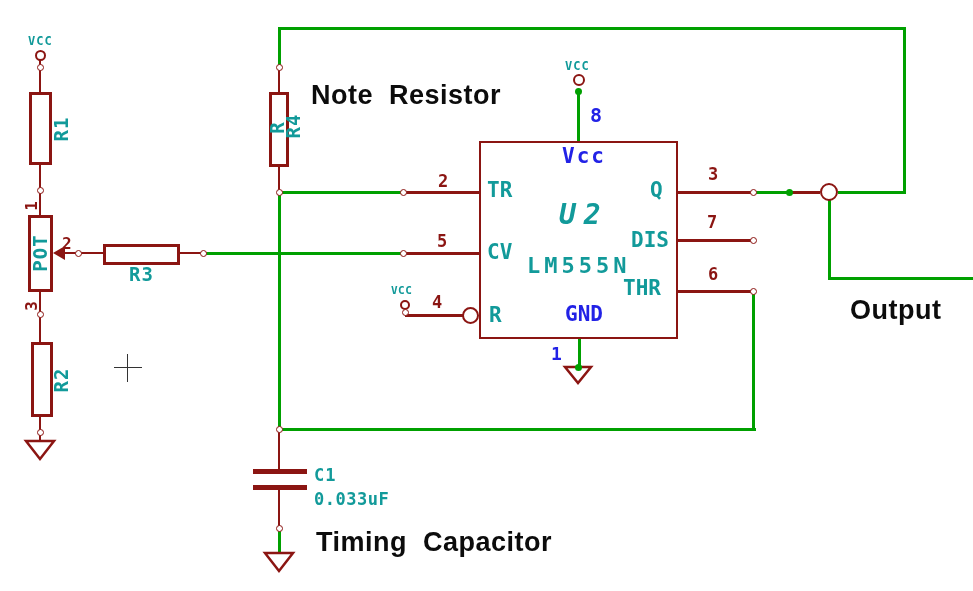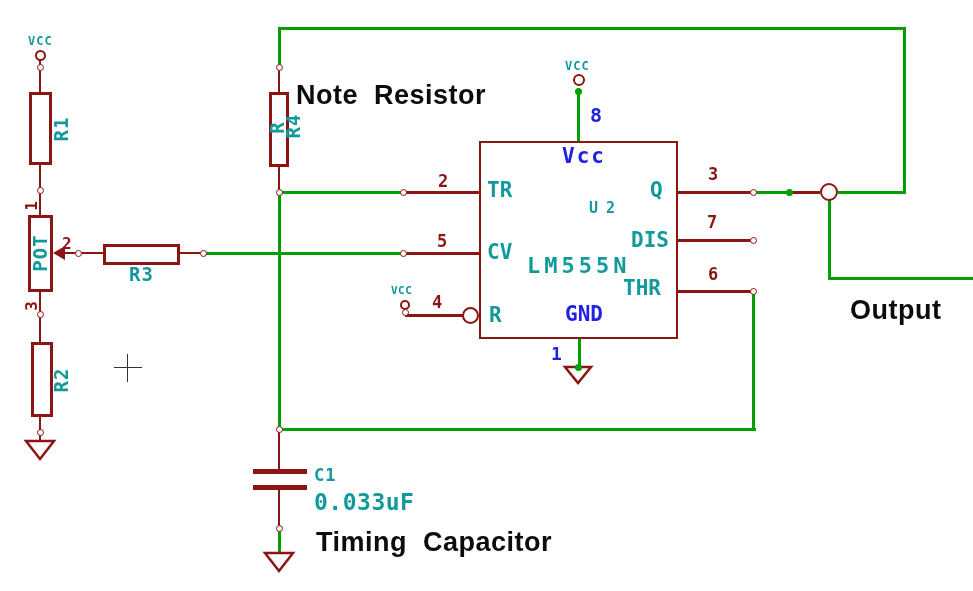--- a/index.html
+++ b/index.html
@@ -121,27 +121,27 @@
   <div class="pindot" style="left:750px;top:237px;"></div>
   <div class="pindot" style="left:750px;top:288px;"></div>
 
   <div class="lbl rot" style="left:61px;top:129px;font-size:19px;letter-spacing:1px;">R1</div>
   <div class="lbl rot" style="left:40px;top:253px;font-size:19px;letter-spacing:1px;">POT</div>
   <div class="lbl rot" style="left:61px;top:380px;font-size:19px;letter-spacing:1px;">R2</div>
   <div class="lbl" style="left:129px;top:265px;font-size:19px;letter-spacing:1px;">R3</div>
   <div class="lbl rot" style="left:277px;top:128px;font-size:19px;">R</div>
   <div class="lbl rot" style="left:293px;top:126px;font-size:19px;letter-spacing:1px;">R4</div>
   <div class="lbl" style="left:314px;top:467px;font-size:17px;letter-spacing:1px;">C1</div>
-  <div class="lbl" style="left:314px;top:491px;font-size:23px;letter-spacing:0.5px;">0.033uF</div>
+  <div class="lbl" style="left:314px;top:491px;font-size:17px;letter-spacing:0.5px;">0.033uF</div>
 
   <div class="pnum rot" style="left:32px;top:206px;font-size:16px;">1</div>
   <div class="pnum" style="left:62px;top:236px;font-size:16px;">2</div>
   <div class="pnum rot" style="left:32px;top:306px;font-size:16px;">3</div>
 
-  <div class="lbl" style="left:589px;top:201px;font-size:15px;letter-spacing:8px;">U2</div>
+  <div class="lbl" style="left:559px;top:201px;font-size:28px;letter-spacing:8px;font-style:italic;">U2</div>
   <div class="lbl" style="left:527px;top:255px;font-size:22px;letter-spacing:4px;">LM555N</div>
 
   <div class="lbl" style="left:487px;top:180px;font-size:21px;">TR</div>
   <div class="lbl" style="left:487px;top:242px;font-size:21px;">CV</div>
   <div class="lbl" style="left:489px;top:305px;font-size:21px;">R</div>
   <div class="lbl" style="left:650px;top:180px;font-size:21px;">Q</div>
   <div class="lbl" style="left:631px;top:230px;font-size:21px;">DIS</div>
   <div class="lbl" style="left:623px;top:278px;font-size:21px;">THR</div>
   <div class="pblue" style="left:562px;top:146px;font-size:21px;letter-spacing:2px;">Vcc</div>
   <div class="pblue" style="left:565px;top:304px;font-size:21px;">GND</div>
@@ -152,20 +152,20 @@
   <div class="pnum" style="left:708px;top:166px;">3</div>
   <div class="pnum" style="left:707px;top:214px;">7</div>
   <div class="pnum" style="left:708px;top:266px;">6</div>
   <div class="pblue" style="left:590px;top:105px;font-size:20px;">8</div>
   <div class="pblue" style="left:551px;top:345px;font-size:18px;">1</div>
 
   <div class="lbl" style="left:28px;top:35px;font-size:12px;letter-spacing:1px;">VCC</div>
   <div class="lbl" style="left:565px;top:60px;font-size:12px;letter-spacing:1px;">VCC</div>
   <div class="lbl" style="left:391px;top:285px;font-size:11px;letter-spacing:0.5px;">VCC</div>
 
-  <div class="note" style="left:296px;top:82px;">Note Resistor</div>
+  <div class="note" style="left:311px;top:82px;">Note Resistor</div>
   <div class="note" style="left:850px;top:297px;">Output</div>
   <div class="note" style="left:316px;top:529px;">Timing Capacitor</div>
 
   <div class="xhair" style="left:114px;top:367px;width:28px;height:1px;"></div>
   <div class="xhair" style="left:127px;top:354px;width:1px;height:28px;"></div>
 
 </div>
 
 </body></html>

